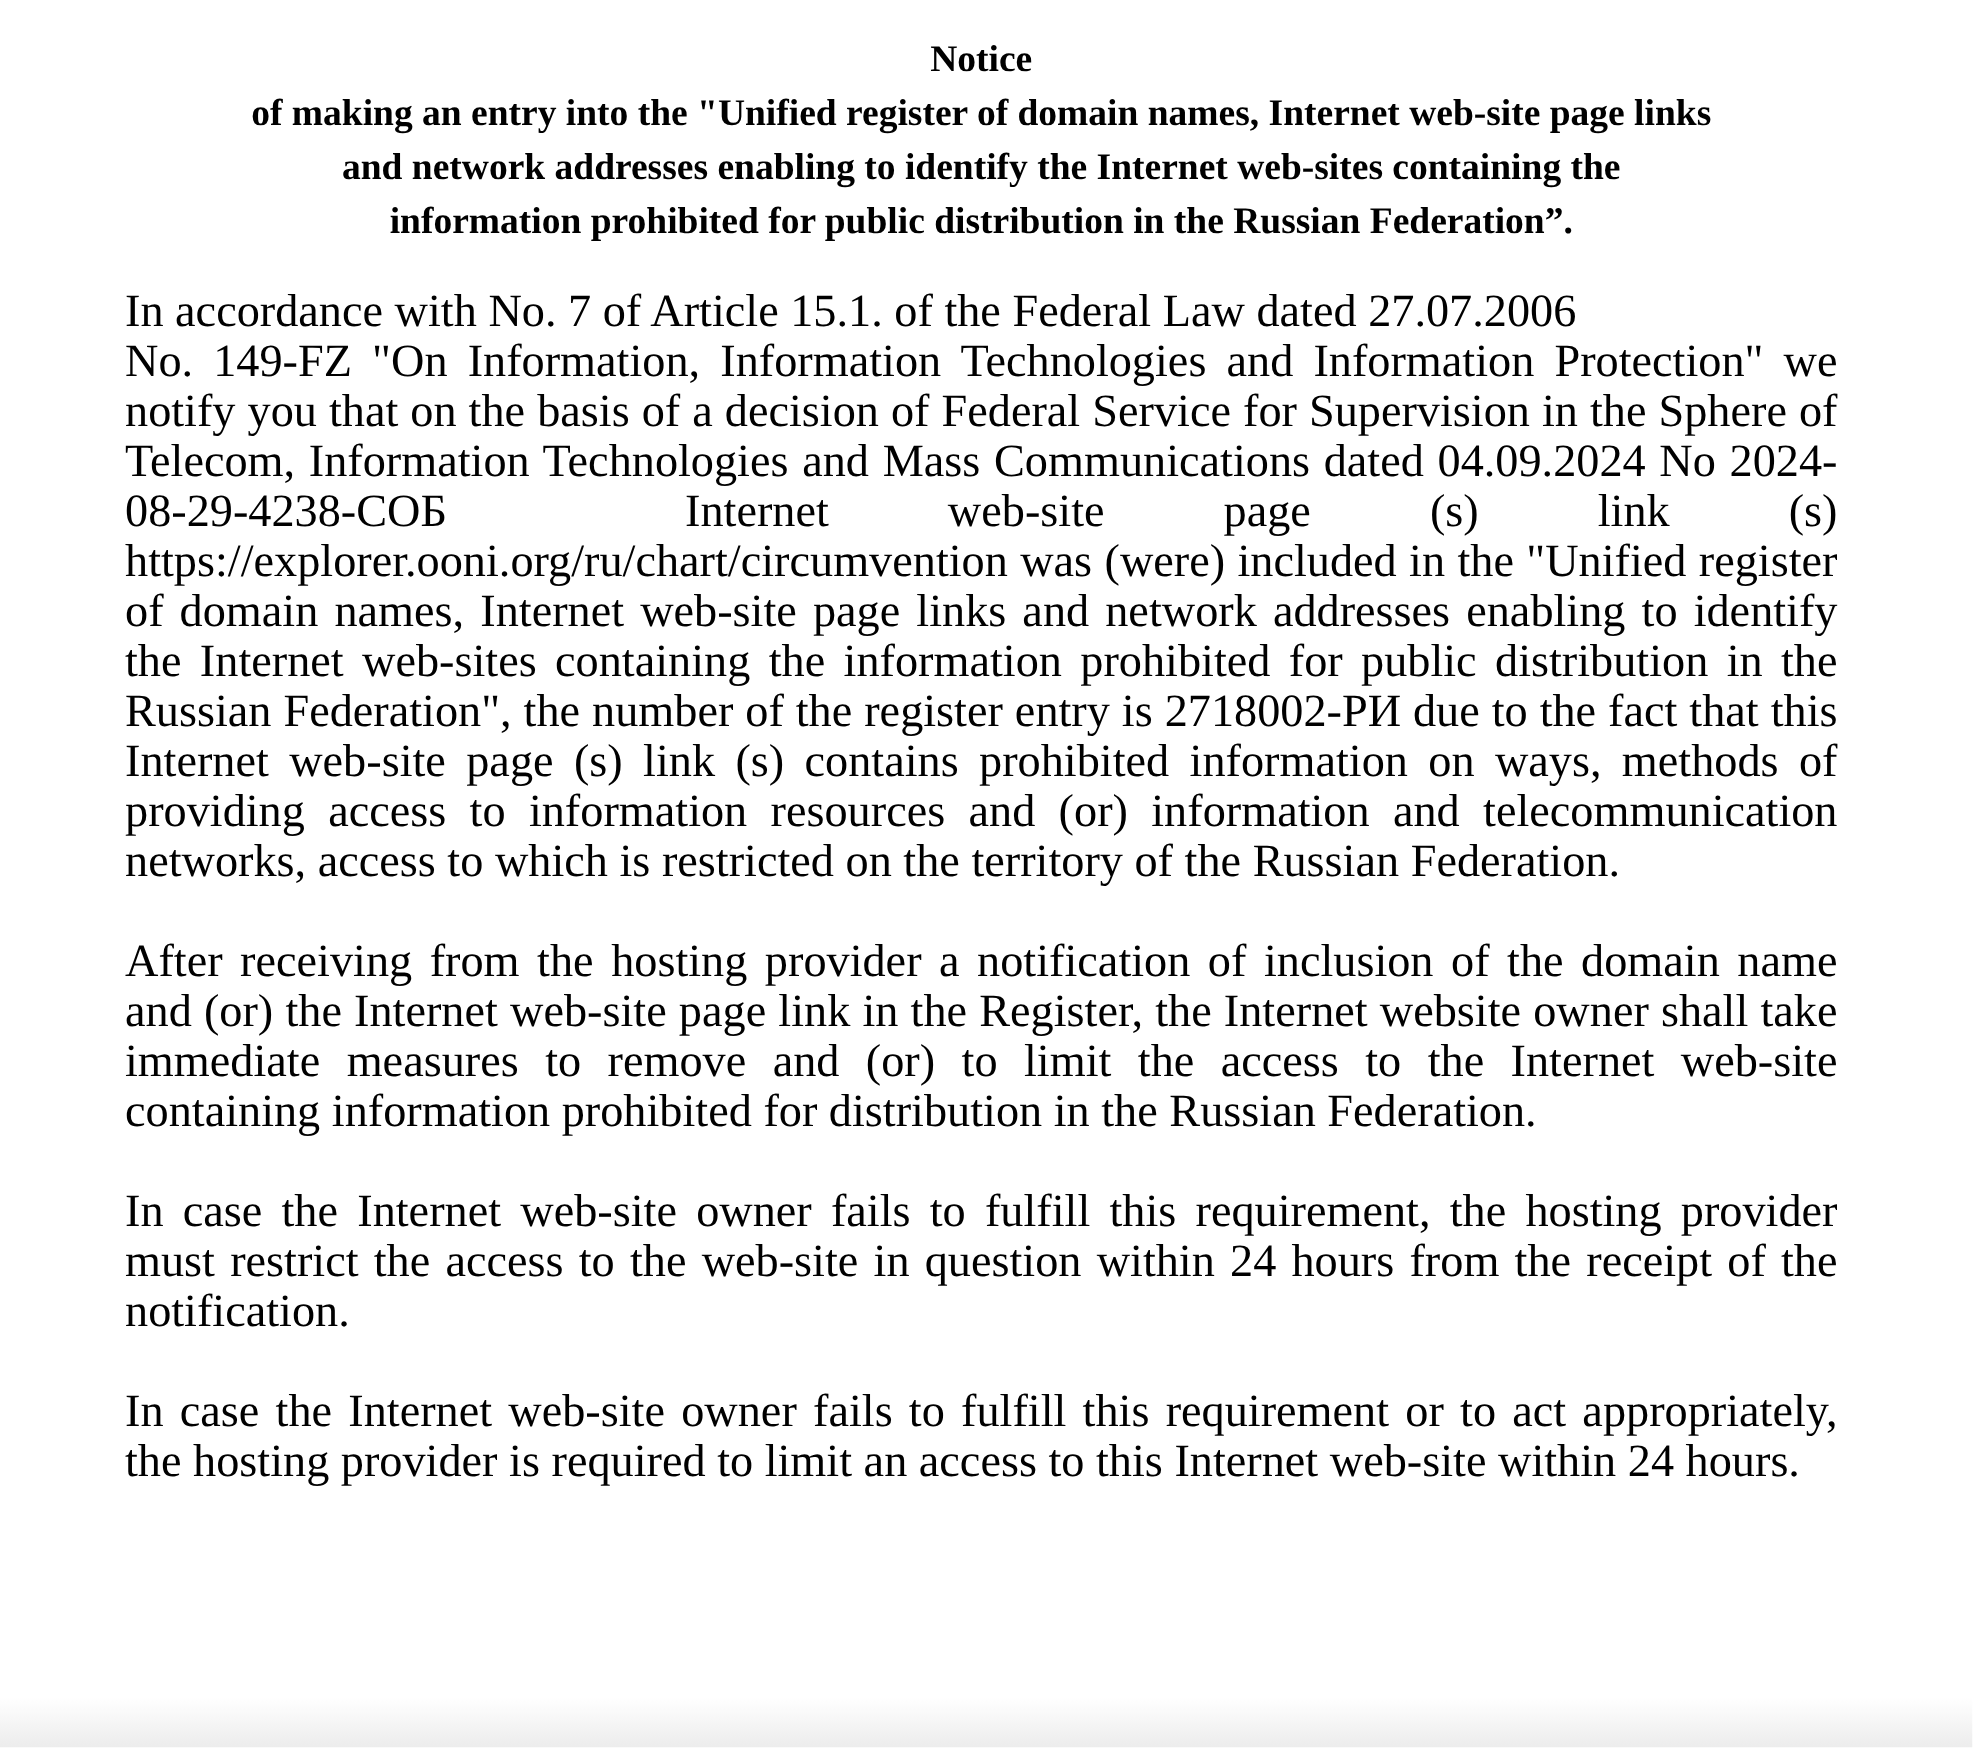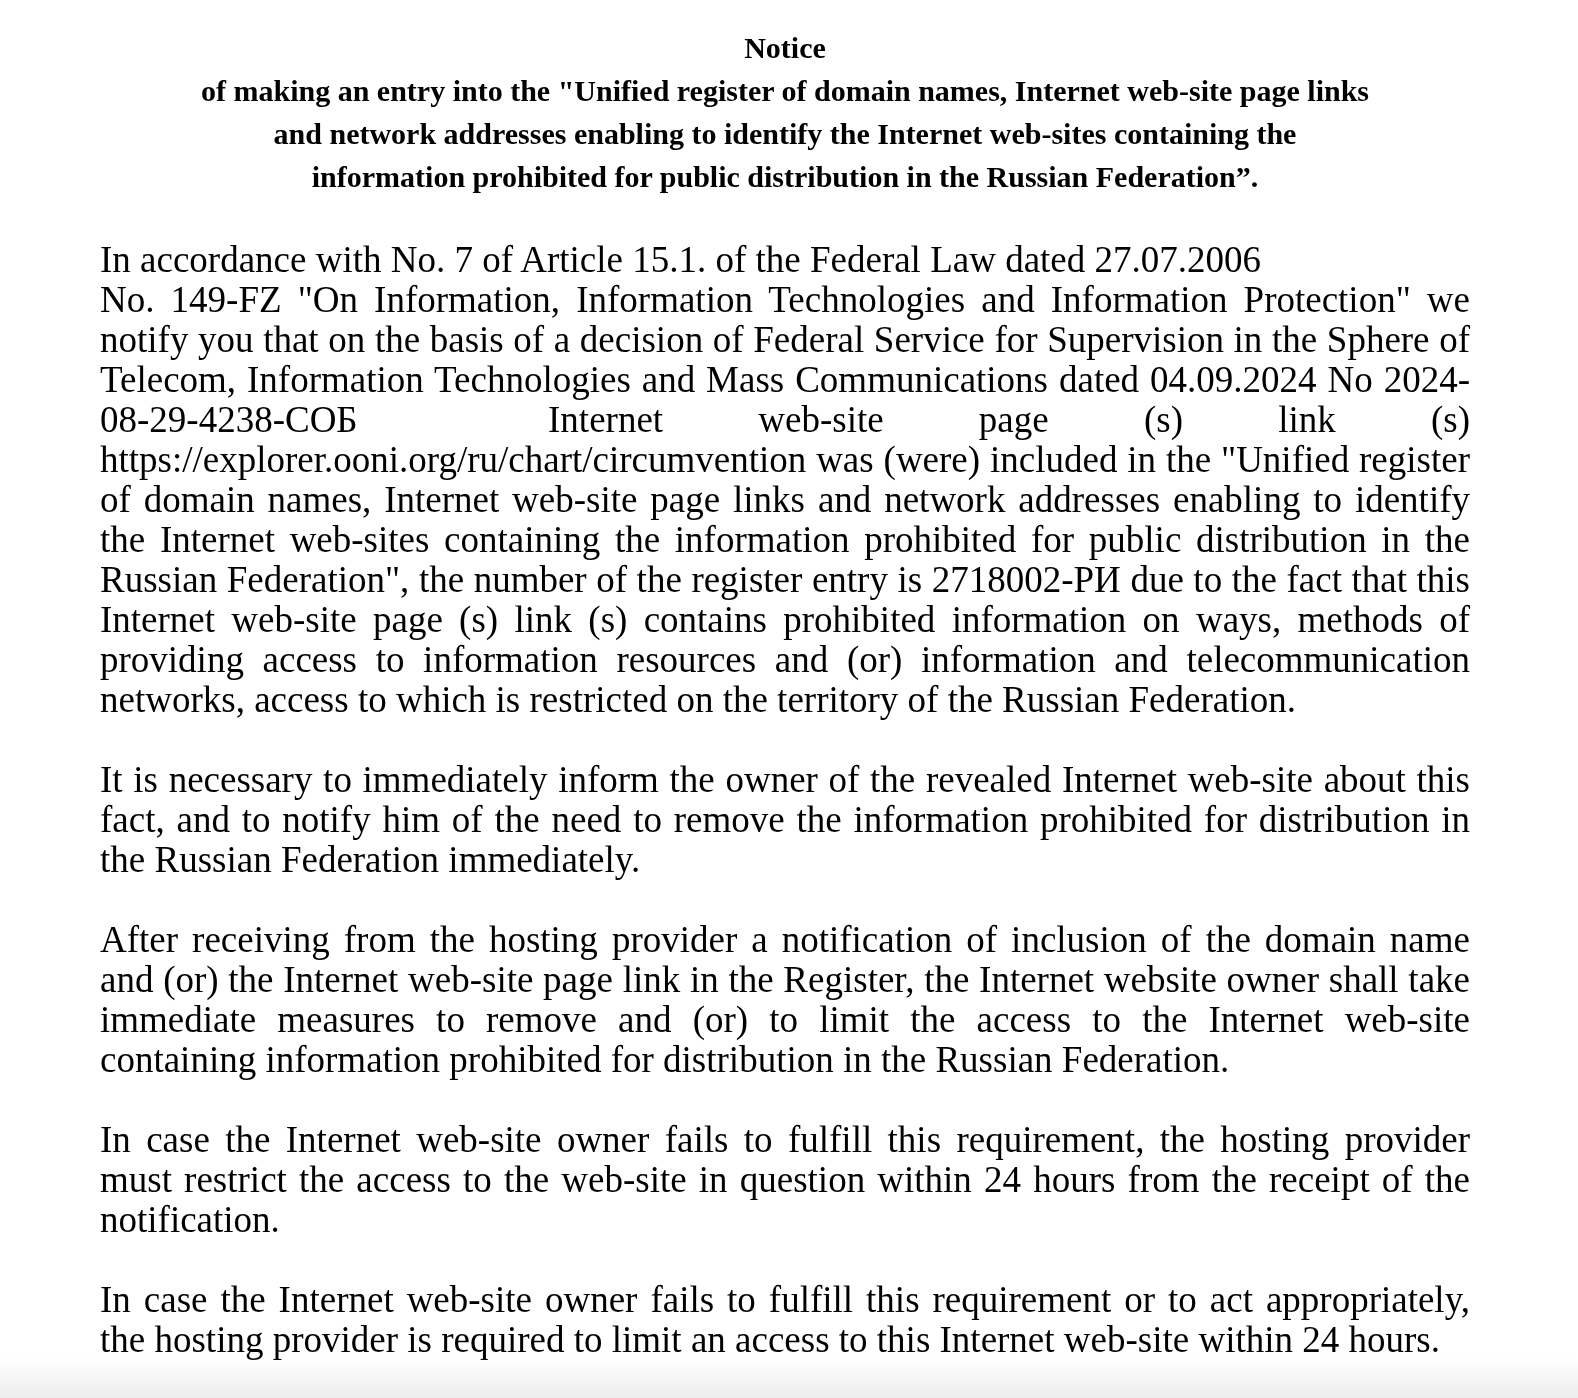--- a/index.html
+++ b/index.html
@@ -21,21 +21,21 @@
     height: 1398px;
     padding: 26px 108px 0 100px;
     position: relative;
   }
   .doc-title {
     font-size: 30px;
     line-height: 43px;
     font-weight: bold;
     text-align: center;
     white-space: pre-wrap;
-    margin: 0 0 42px 0;
+    margin: 0 0 32px 0;
   }
   .doc-paragraph {
     font-size: 37px;
     line-height: 40px;
     text-align: justify;
     white-space: pre-wrap;
     margin: 0 0 40px 0;
   }
   .bottom-fade {
     position: absolute;
@@ -52,21 +52,20 @@
 
 <div class="page">
   <h1 class="doc-title">Notice
 of making an entry into the "Unified register of domain names, Internet web-site page links
 and network addresses enabling to identify the Internet web-sites containing the
 information prohibited for public distribution in the Russian Federation”.</h1>
 
   <p class="doc-paragraph">In accordance with No. 7 of Article 15.1. of the Federal Law dated 27.07.2006
 No. 149-FZ "On Information, Information Technologies and Information Protection" we notify you that on the basis of a decision of Federal Service for Supervision in the Sphere of Telecom, Information Technologies and Mass Communications dated 04.09.2024 No 2024-08-29-4238-СОБ  Internet web-site page (s) link (s) https://explorer.ooni.org/ru/chart/circumvention was (were) included in the "Unified register of domain names, Internet web-site page links and network addresses enabling to identify the Internet web-sites containing the information prohibited for public distribution in the Russian Federation", the number of the register entry is 2718002-РИ due to the fact that this Internet web-site page (s) link (s) contains prohibited information on ways, methods of providing access to information resources and (or) information and telecommunication networks, access to which is restricted on the territory of the Russian Federation.</p>
 
-  <p class="doc-paragraph">It is necessary to immediately inform the owner of the revealed Internet web-site about this fact, and to notify him of the need to remove the information prohibited for distribution in the Russian Federation immediately.</p>
 
   <p class="doc-paragraph">After receiving from the hosting provider a notification of inclusion of the domain name and (or) the Internet web-site page link in the Register, the Internet website owner shall take immediate measures to remove and (or) to limit the access to the Internet web-site containing information prohibited for distribution in the Russian Federation.</p>
 
   <p class="doc-paragraph">In case the Internet web-site owner fails to fulfill this requirement, the hosting provider must restrict the access to the web-site in question within 24 hours from the receipt of the notification.</p>
 
   <p class="doc-paragraph">In case the Internet web-site owner fails to fulfill this requirement or to act appropriately, the hosting provider is required to limit an access to this Internet web-site within 24 hours.</p>
 
   <div class="bottom-fade"></div>
 </div>
 

